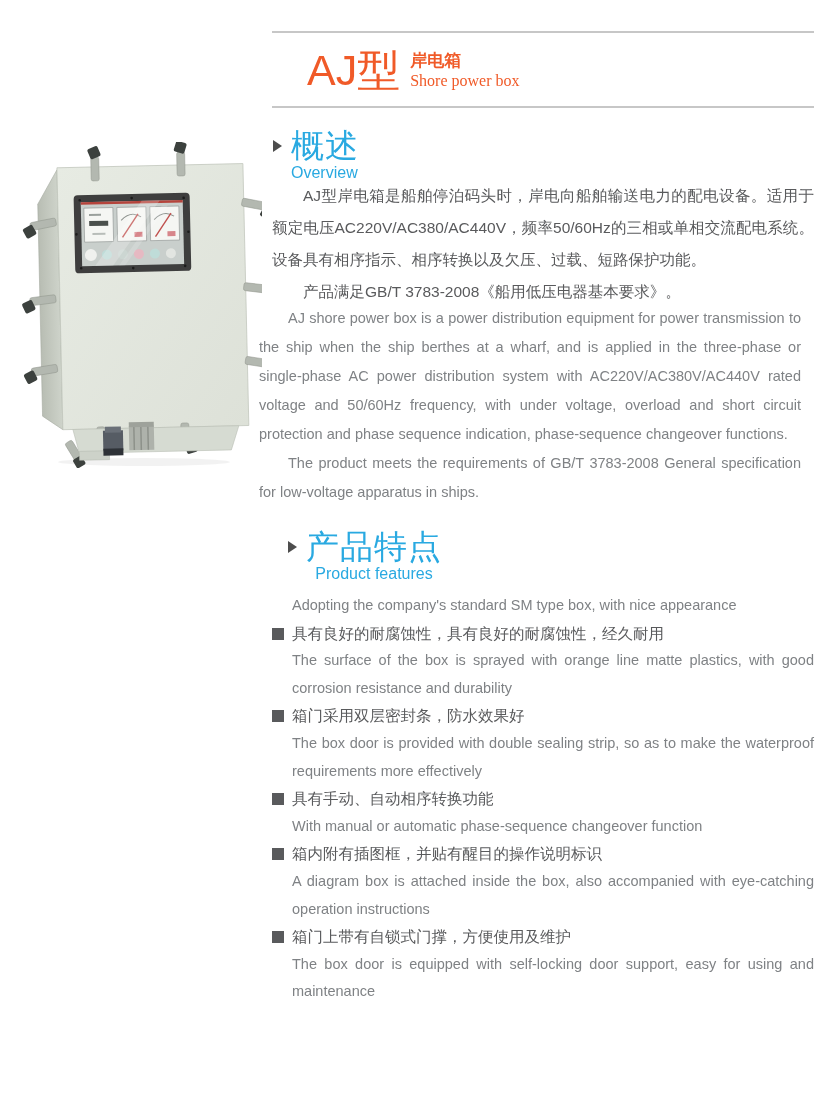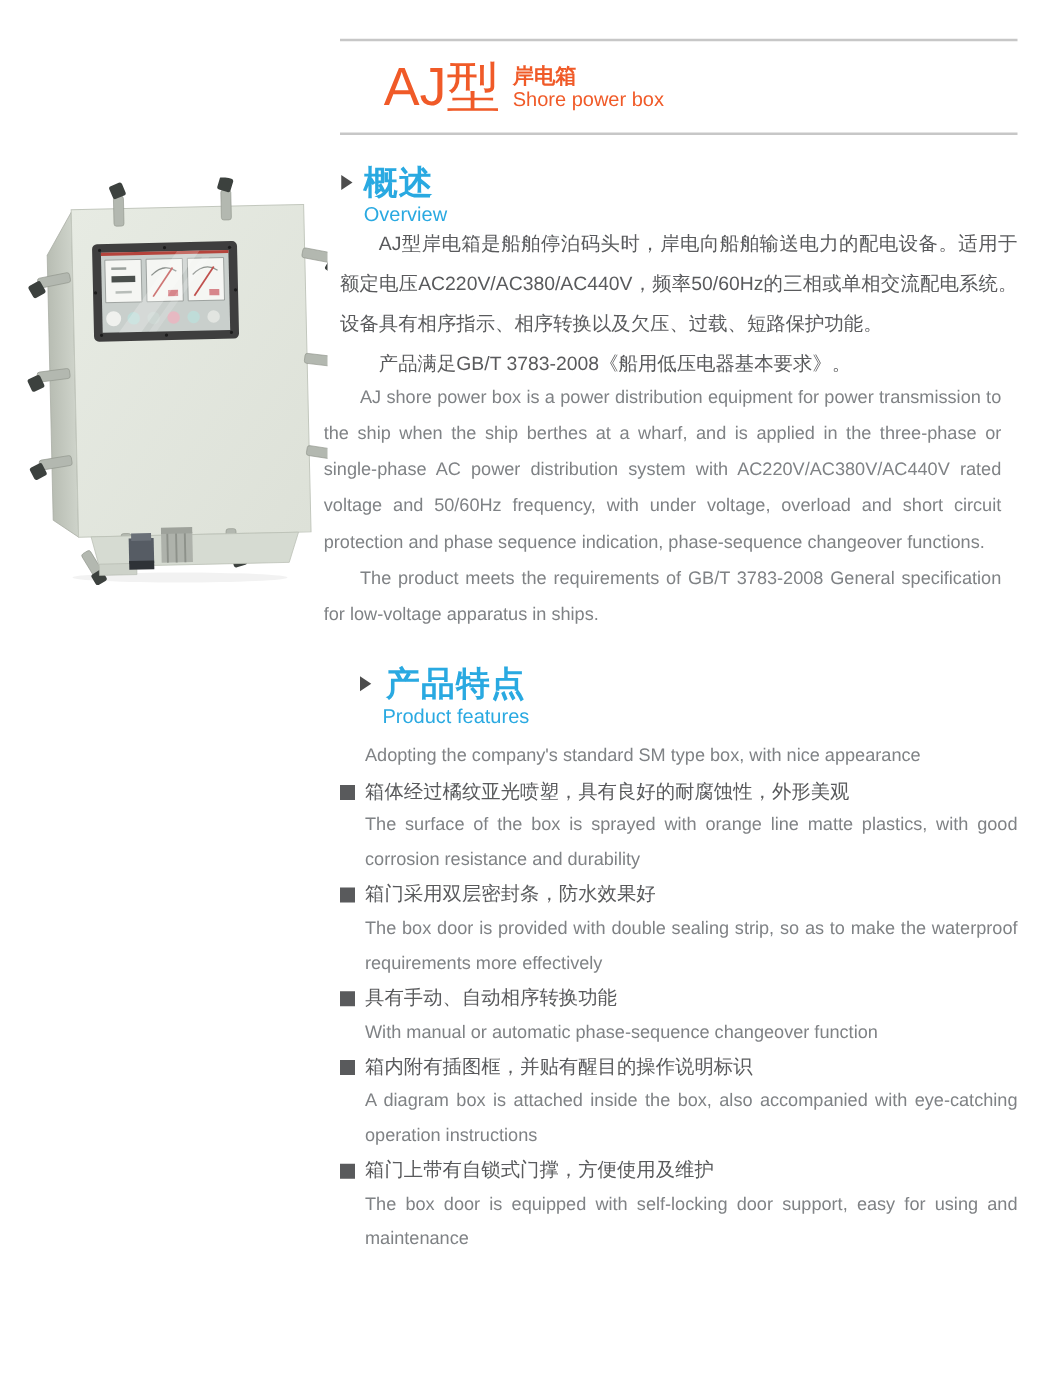--- a/index.html
+++ b/index.html
@@ -9,33 +9,33 @@
     font-family:"Liberation Sans","DejaVu Sans",sans-serif;
     -webkit-font-smoothing:antialiased;
   }
 
   .rule { position:absolute; left:272px; width:542px; height:2px; background:#c7c7c7; }
   .rule-top { top:31px; }
   .rule-bottom { top:106px; }
 
   .title-row { position:absolute; left:274px; top:44px; display:flex; align-items:flex-start;margin-left:33px; }
   .model { font-size:43px; line-height:52px; color:#f05a28; letter-spacing:0px; }
-  .title-sub { margin-left:10px; margin-top:7px; color:#f05a28; }
+  .title-sub { margin-left:10px; margin-top:7px; color:#f05a28;font-family:Liberation Serif, serif; }
   .title-sub .zh { font-size:17px; font-weight:bold; line-height:20px; }
   .title-sub .en { font-size:16px; line-height:20px; }
 
   .sec-head { position:absolute; display:flex; align-items:flex-start; }
   .sec-head .tri {
     width:0; height:0; margin-top:9px;
     border-left:9px solid #4d4d4d;
     border-top:6px solid transparent;
     border-bottom:6px solid transparent;
   }
   .sec-head .txt { margin-left:9px; color:#29a9e1; }
-  .sec-head .zh { font-size:27px; line-height:30px; font-weight:700; letter-spacing:1px; }
+  .sec-head .zh { font-size:33px; line-height:30px; font-weight:400; letter-spacing:1px; }
   .sec-head .en { font-size:16px; line-height:19px; margin-top:2px; }
   .sec1 { left:273px; top:131px; }
   .sec2 { left:288px; top:532px;text-align:center; }
 
   .zh-paras { position:absolute; left:272px; top:180px; width:542px; }
   .zh-paras p {
     font-size:15.5px; line-height:32px; color:#595a5c;
     text-align:justify; text-indent:2em;
   }
   .en-paras { position:absolute; left:259px; top:304px; width:542px; }
@@ -232,21 +232,21 @@
   </span>
 </div>
 
 <div class="features">
   <div class="feat">
     <div class="feat-en">Adopting the company's standard SM type box, with nice appearance</div>
   </div>
   <div class="feat">
     <div class="feat-zh">
         <span class="sq"></span>
-        <span>箱体经过橘纹亚光喷塑，具有良好的耐腐蚀性，外形美观</span>
+        <span>具有良好的耐腐蚀性，具有良好的耐腐蚀性，经久耐用</span>
       </div>
     <div class="feat-en">The surface of the box is sprayed with orange line matte plastics, with good corrosion resistance and durability</div>
   </div>
   <div class="feat">
     <div class="feat-zh">
         <span class="sq"></span>
         <span>箱门采用双层密封条，防水效果好</span>
       </div>
     <div class="feat-en">The box door is provided with double sealing strip, so as to make the waterproof requirements more effectively</div>
   </div>

